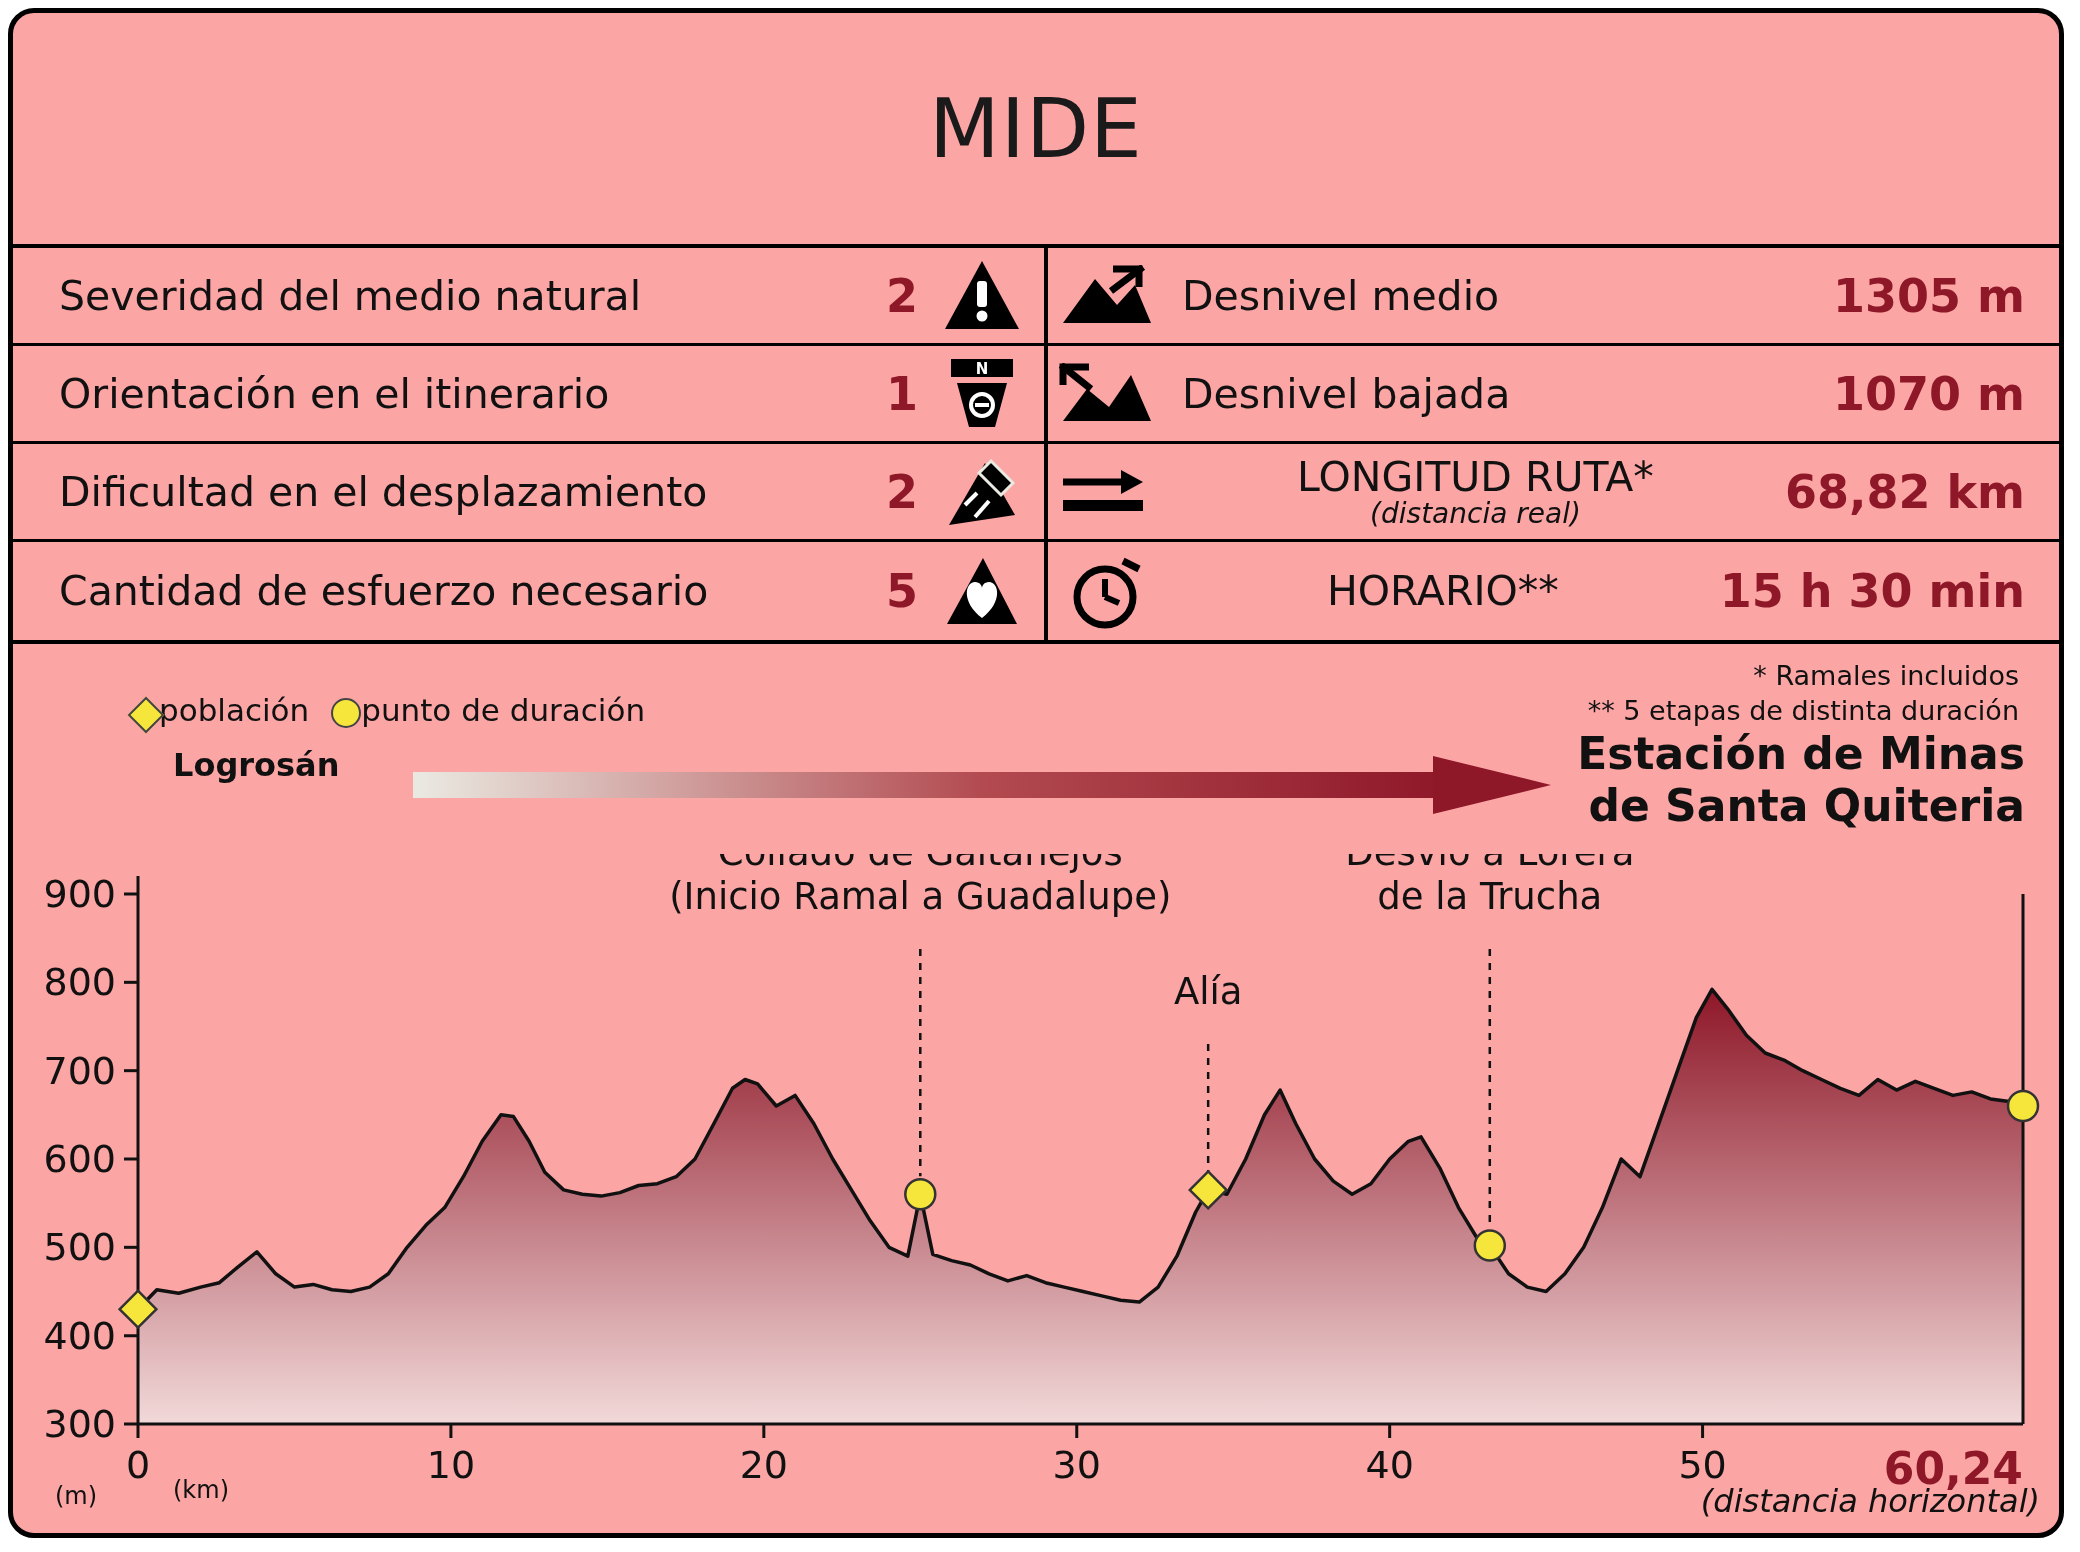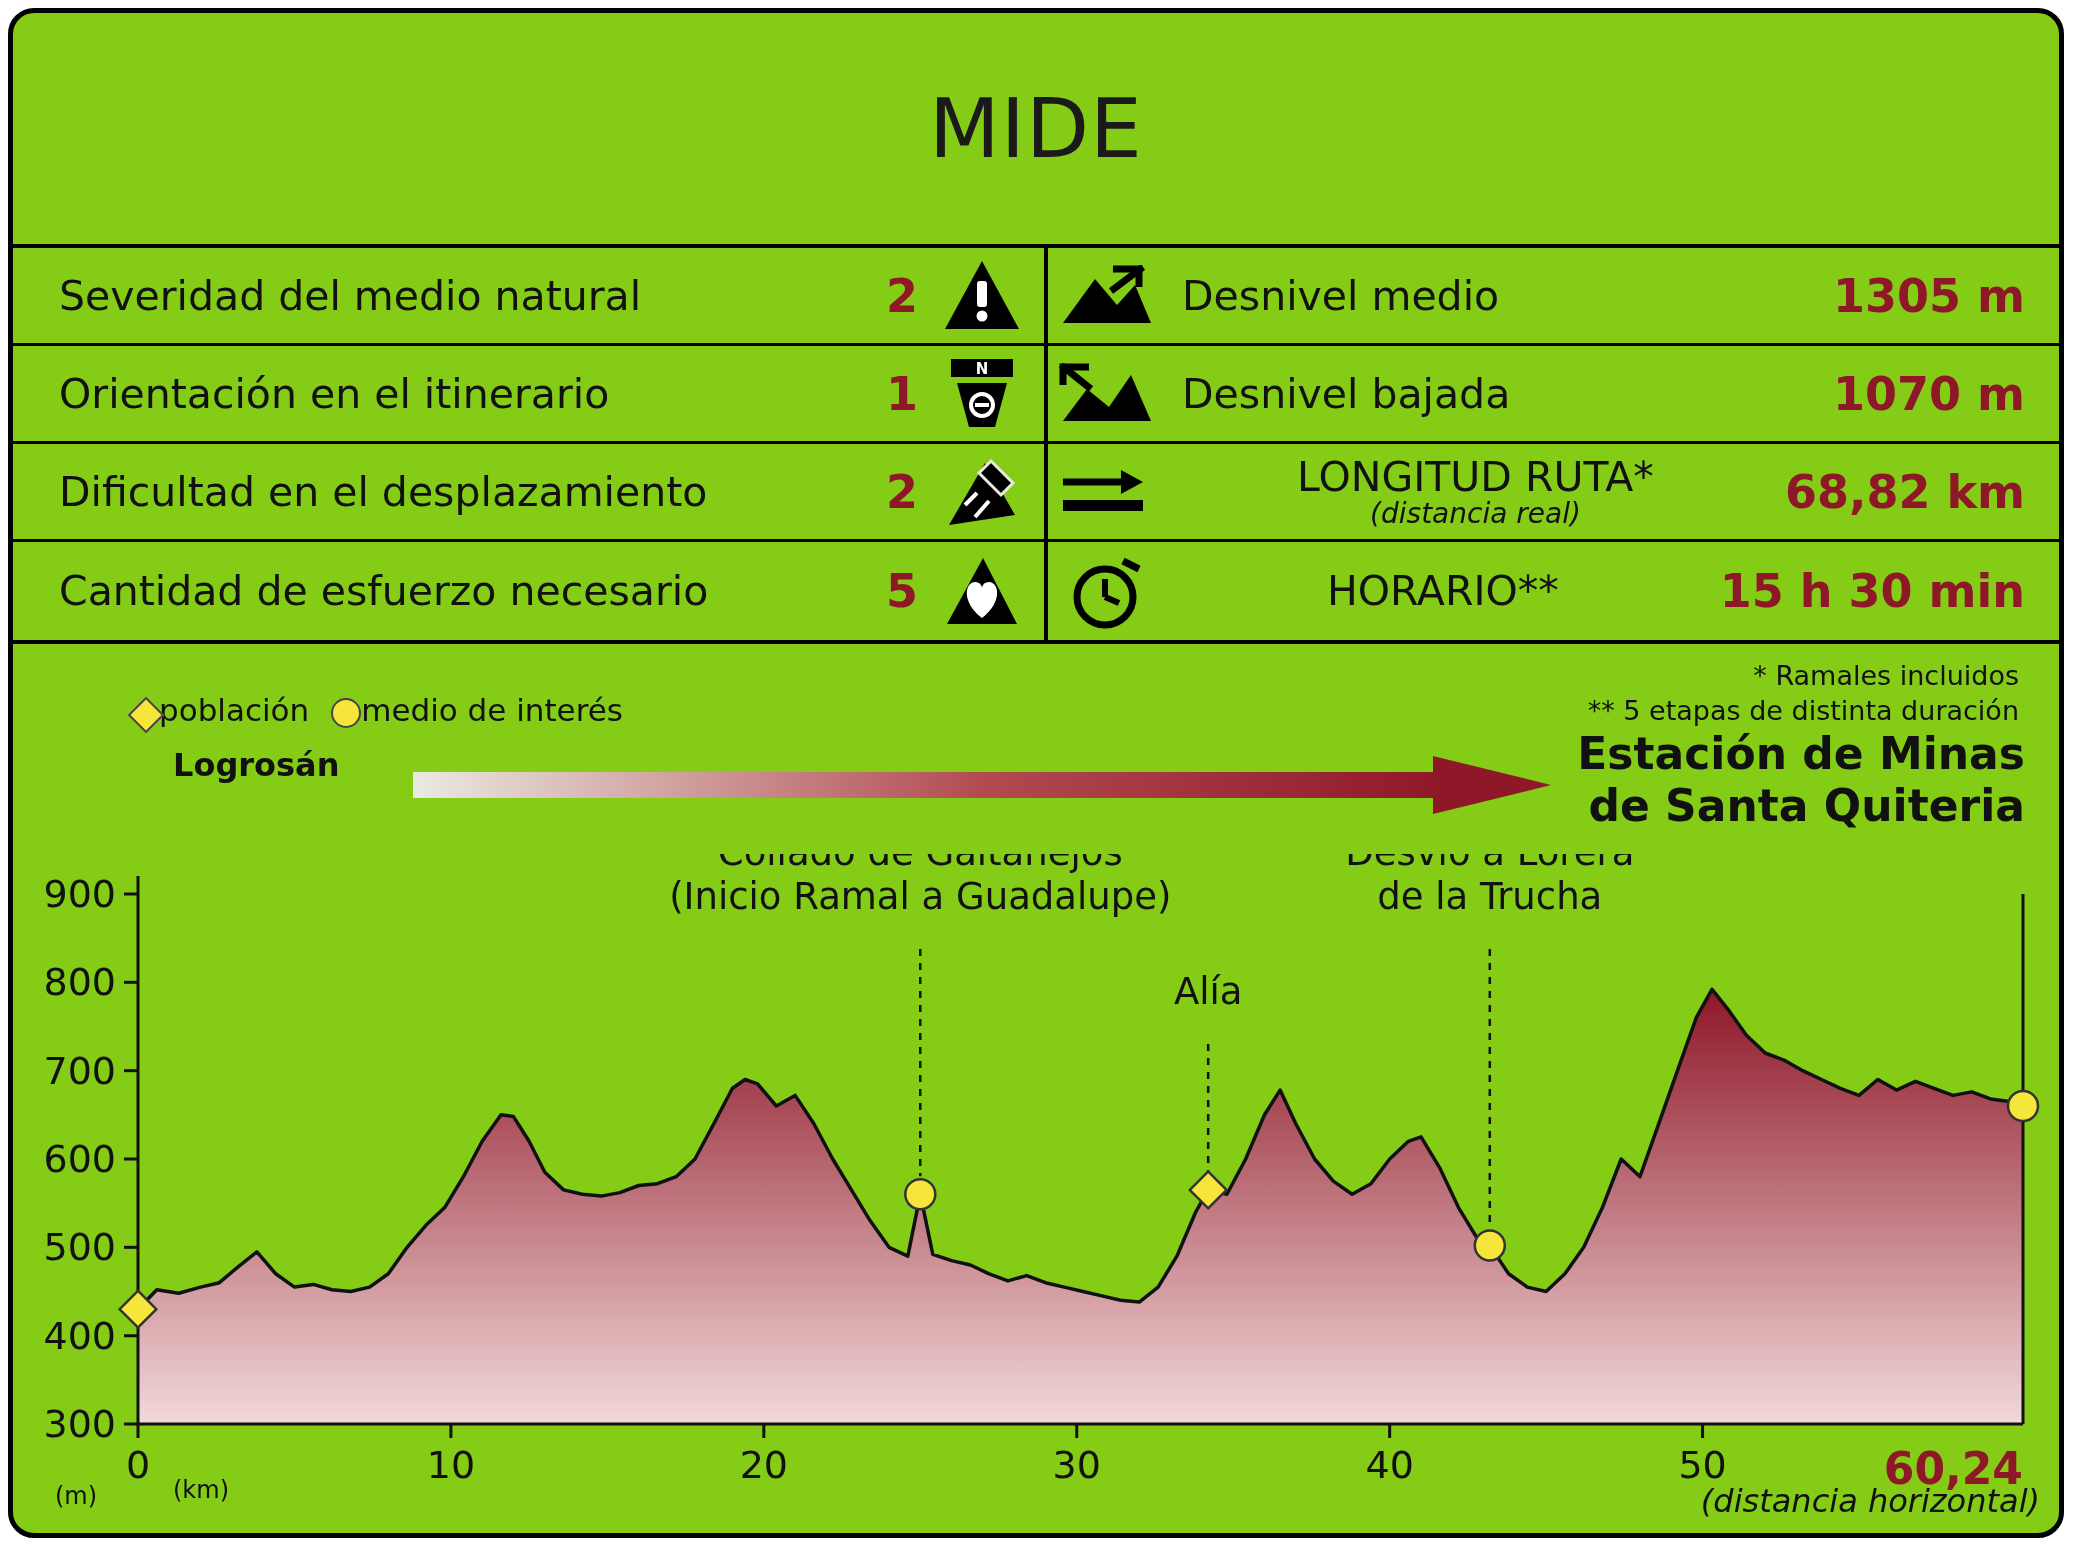--- a/index.html
+++ b/index.html
@@ -11,21 +11,21 @@
     width: 2080px;
     height: 1552px;
     font-family: "DejaVu Sans", "Liberation Sans", sans-serif;
   }
   .card {
     position: absolute;
     left: 8px;
     top: 8px;
     width: 2056px;
     height: 1530px;
-    background: #84cc16;
+    background: #fca5a5;
     border: 5px solid #000000;
     border-radius: 26px;
     box-sizing: border-box;
     overflow: hidden;
   }
 
   
   .title-bar {
     height: 235px;
     display: flex;
@@ -333,21 +333,21 @@
       <div>** 5 etapas de distinta duración</div>
     </div>
 
     <div class="legend">
       <div class="item">
         <span class="diamond"></span>
         <span>población</span>
       </div>
       <div class="item">
         <span class="circle"></span>
-        <span>medio de interés</span>
+        <span>punto de duración</span>
       </div>
     </div>
 
     <div class="ends">
       <div class="start-label">Logrosán</div>
       <div class="arrow-wrap">
         <svg width="1140" height="62" viewBox="0 0 1140 62" preserveAspectRatio="none">
           <defs>
             <linearGradient id="arrgrad" x1="0" y1="0" x2="1" y2="0">
               <stop offset="0%" stop-color="#eaeae2"></stop>

